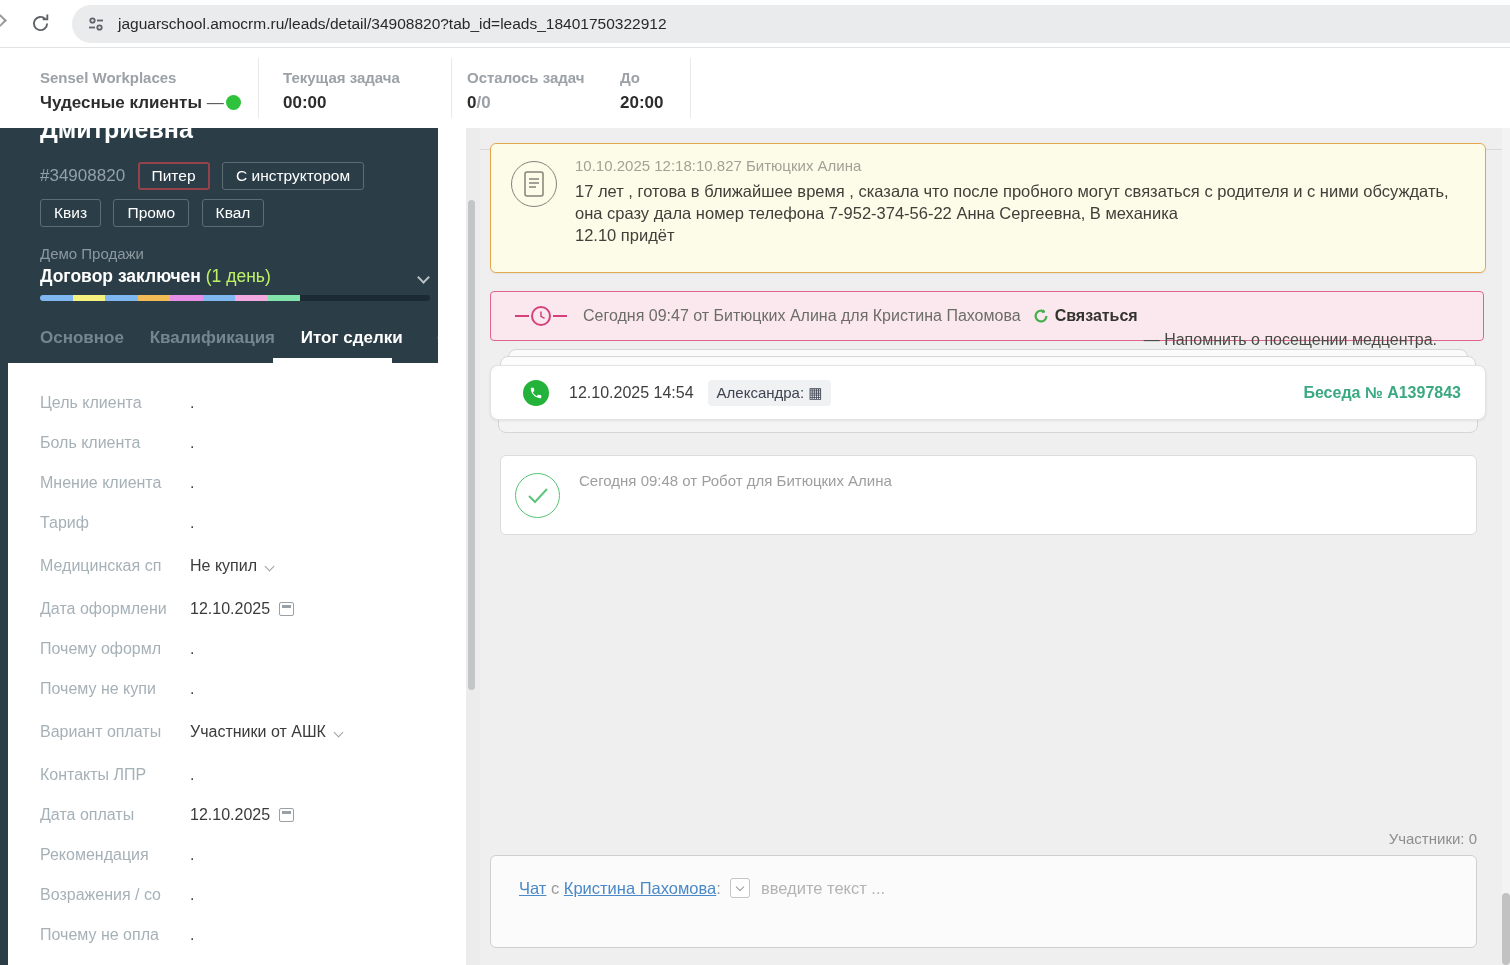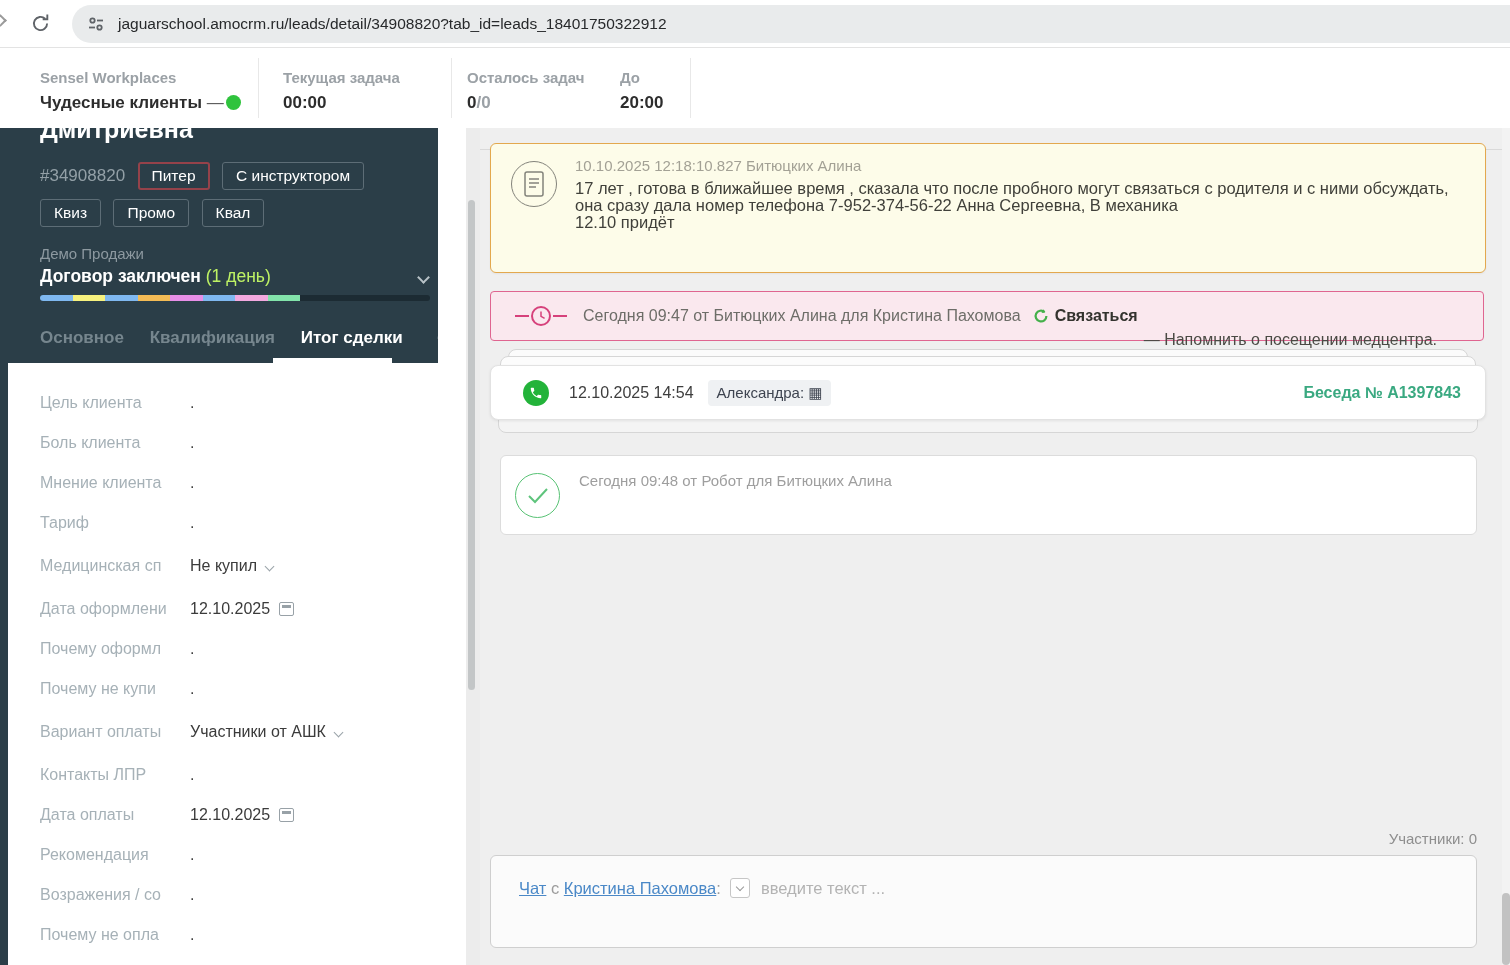--- a/index.html
+++ b/index.html
@@ -67,21 +67,21 @@
 
   
   .feed { position:absolute; left:480px; top:128px; width:1030px; height:837px; background:#efefef; }
   .feed-topline { position:absolute; left:0; right:8px; top:21px; height:1px; background:#d9d9d9; }
   .card { position:absolute; border-radius:6px; }
   .note { left:10px; top:15px; width:996px; height:130px; background:#fdfce9;
           border:1px solid #e3a84e; box-shadow:0 1px 2px rgba(0,0,0,.05); z-index:2; }
   .note-icon { position:absolute; left:20px; top:17px; width:46px; height:46px; border:1.5px solid #83837b;
                border-radius:50%; display:flex; align-items:center; justify-content:center; }
   .note-head { position:absolute; left:84px; top:13px; font-size:15px; color:#a3a195; white-space:nowrap; }
-  .note-body { position:absolute; left:84px; top:36px; width:890px; font-size:16.5px; color:#40403a; line-height:17px; }
+  .note-body { position:absolute; left:84px; top:36px; width:890px; font-size:16.5px; color:#40403a; line-height:22px; }
   .task-pink { left:10px; top:163px; width:994px; height:50px; background:#fae8ee;
                border:1px solid #df6590; border-radius:4px; z-index:2; display:flex; align-items:center; }
   .task-pink .ticon { margin-left:24px; flex:none; display:flex; }
   .task-pink .ttext { margin-left:16px; font-size:16px; color:#6d6d68; white-space:nowrap; display:flex; align-items:center; }
   .task-pink b { color:#33332e; margin:0 6px 0 6px; }
   .task-pink .rest { color:#4a4a44;margin-top:48px; }
   .refresh { margin-left:12px; display:flex; }
   .stub { position:absolute; background:#fbfbfb; border:1px solid #d6d6d6; border-radius:8px; }
   .stub1 { left:28px; top:221px; width:960px; height:18px; z-index:1; }
   .stub2 { left:20px; top:228px; width:976px; height:18px; z-index:2; background:#fcfcfc; }

